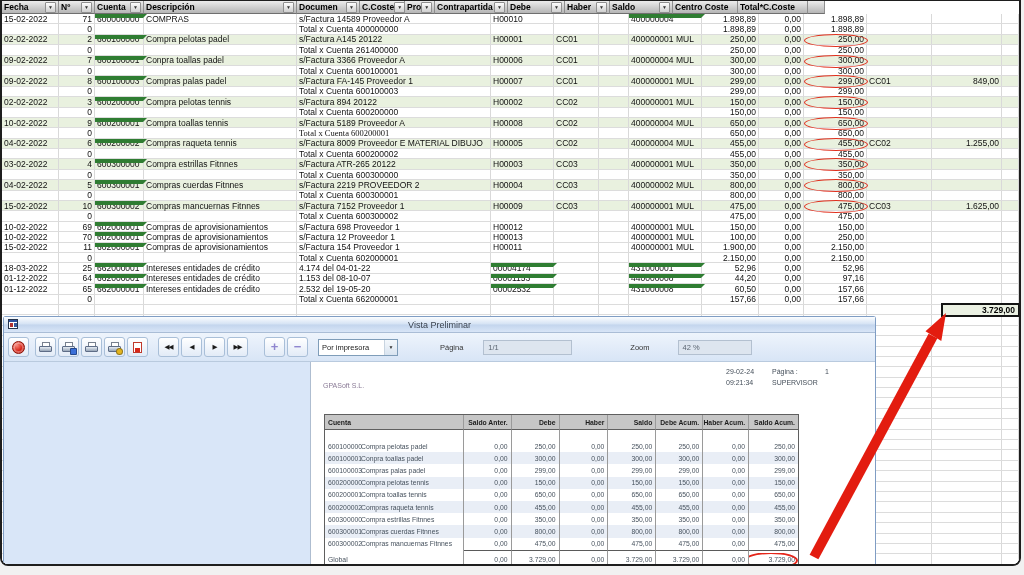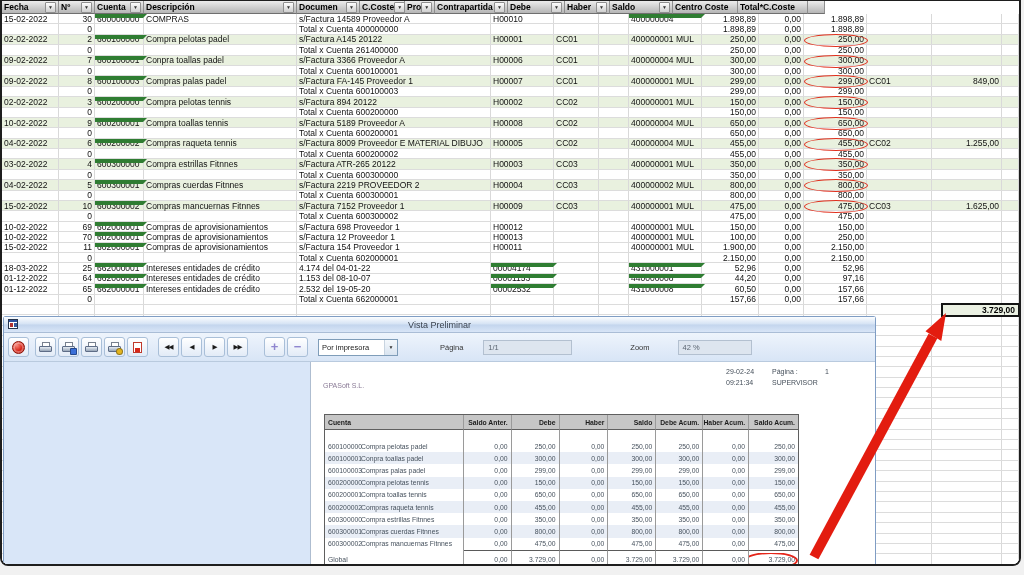--- a/index.html
+++ b/index.html
@@ -174,21 +174,21 @@
         <div class="hc" style="width: 17px;">
           <span></span>
         </div>
       </div>
     <div id="sheet-body">
         <div class="srow">
           <div class="sc" style="width: 57px;">
             <span>15-02-2022</span>
           </div>
           <div class="sc r" style="width: 36px;">
-            <span>30</span>
+            <span>71</span>
           </div>
           <div class="sc" style="width: 49px;">
             <span>600000000</span>
             <span class="mk"></span>
           </div>
           <div class="sc" style="width: 153px;">
             <span>COMPRAS</span>
           </div>
           <div class="sc" style="width: 194px;">
             <span>s/Factura 14589 Proveedor A</span>
@@ -559,21 +559,21 @@
           <div class="sc r" style="width: 70px;"></div>
           <div class="sc" style="width: 17px;"></div>
         </div>
         <div class="srow">
           <div class="sc" style="width: 57px;"></div>
           <div class="sc r" style="width: 36px;">
             <span>0</span>
           </div>
           <div class="sc" style="width: 49px;"></div>
           <div class="sc" style="width: 153px;"></div>
-          <div class="sc" style="width: 194px;">
+          <div class="sc" style="width: 194px; font-family: Liberation Serif, serif;">
             <span>Total x Cuenta 600200001</span>
           </div>
           <div class="sc" style="width: 63px;"></div>
           <div class="sc" style="width: 45px;"></div>
           <div class="sc" style="width: 30px;"></div>
           <div class="sc" style="width: 73px;"></div>
           <div class="sc r" style="width: 57px;">
             <span>650,00</span>
           </div>
           <div class="sc r" style="width: 45px;">

